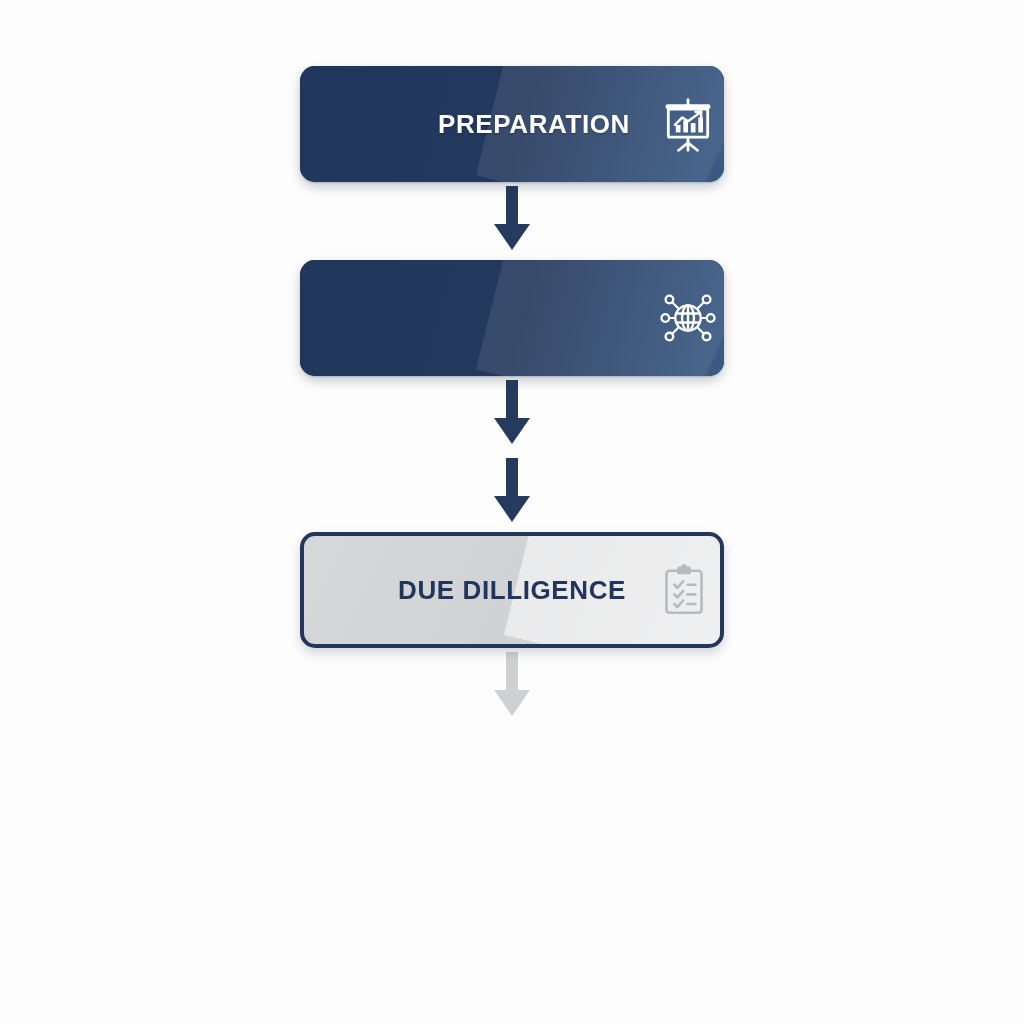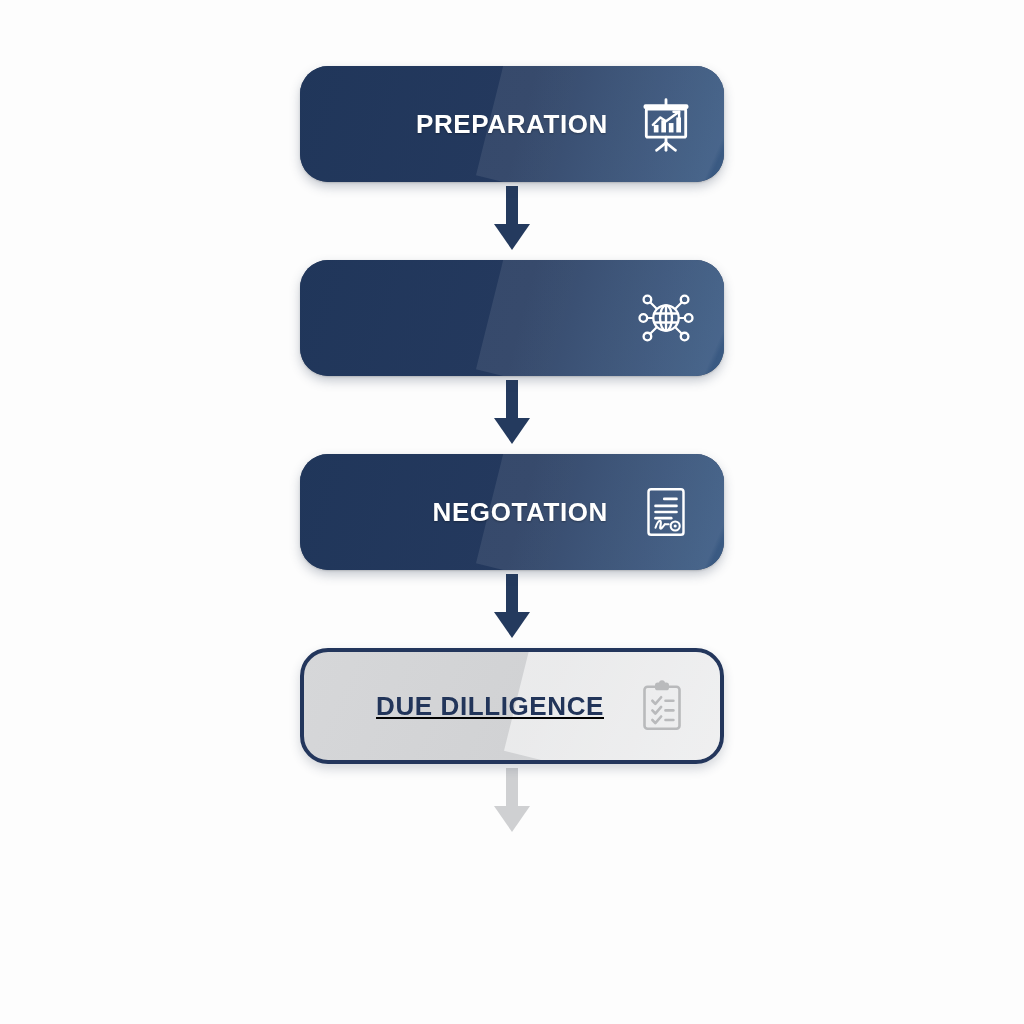--- a/index.html
+++ b/index.html
@@ -16,26 +16,25 @@
     align-items:center;
     justify-content:flex-start;
     padding-top:66px;
     box-sizing:border-box;
   }
 
   
   .step{
     position:relative;
     width:424px;height:116px;
-    border-radius:28px;
+    border-radius:15px;
     display:flex;
     align-items:center;
     justify-content:flex-end;
     box-sizing:border-box;
-    padding-right:22px;
     overflow:hidden;
     flex:none;
   }
   .step.navy{
     background:#243a5e;
     box-shadow:0 5px 11px rgba(40,55,80,.26), 0 1px 2px rgba(0,0,0,.16);
   }
   
   .step.navy::after{
     content:"";
@@ -50,21 +49,20 @@
     content:"";
     position:absolute;inset:0;
     background:linear-gradient(105deg,#20365a 0%,#24395e 52%,#3a5b85 100%);
     opacity:.95;
     pointer-events:none;
   }
   .step.grey{
     background:linear-gradient(115deg,#d6d7d9 0%,#d1d2d4 55%,#dcdddf 100%);
     border:4px solid #23365c;
     box-shadow:0 5px 11px rgba(40,55,80,.20);
-    text-decoration:underline;
   }
   .step.grey::after{
     content:"";
     position:absolute;
     top:-30%;left:52%;
     width:120%;height:180%;
     background:linear-gradient(100deg, rgba(255,255,255,.55) 0%, rgba(255,255,255,.55) 44%, rgba(255,255,255,.05) 46%, rgba(255,255,255,.05) 100%);
     transform:rotate(14deg);
     pointer-events:none;
   }
@@ -151,36 +149,20 @@
     </span>
   </div>
 
   <div class="connector">
     <svg viewBox="0 0 40 70" width="40" height="70">
       <rect x="14" y="0" width="12" height="40" fill="#243a5e"></rect>
       <path d="M2 38 L38 38 L20 64 Z" fill="#243a5e"></path>
     </svg>
   </div>
 
-  <div class="step navy">
-    <span class="step-label">NEGOTATION</span>
-    <span class="step-icon">
-      <svg viewBox="0 0 64 64" width="56" height="56" fill="none" stroke="#ffffff" stroke-width="2.8" stroke-linecap="round">
-        <rect x="12" y="6" width="40" height="52" rx="3"></rect>
-        <path d="M30 17 H44" stroke-width="3"></path>
-        <path d="M20 25 H44" stroke-width="3"></path>
-        <path d="M20 32 H44" stroke-width="3"></path>
-        <path d="M20 39 H38" stroke-width="3"></path>
-        <path d="M20 50 c2-6 3.5-8 5-8 c1.6 0 1.2 4 .4 7 c-.5 2 .4 2.4 1.6 1.4 c1.4-1.2 2.4-2.6 3.6-4.4" stroke-width="2.4"></path>
-        <path d="M31 46 h4" stroke-width="2.4"></path>
-        <circle cx="42.5" cy="48" r="5.2" stroke-width="2.4"></circle>
-        <circle cx="42.5" cy="48" r="1.8" fill="#ffffff" stroke="none"></circle>
-      </svg>
-    </span>
-  </div>
 
   <div class="connector">
     <svg viewBox="0 0 40 70" width="40" height="70">
       <rect x="14" y="0" width="12" height="40" fill="#243a5e"></rect>
       <path d="M2 38 L38 38 L20 64 Z" fill="#243a5e"></path>
     </svg>
   </div>
 
   <div class="step grey">
     <span class="step-label">DUE DILLIGENCE</span>

